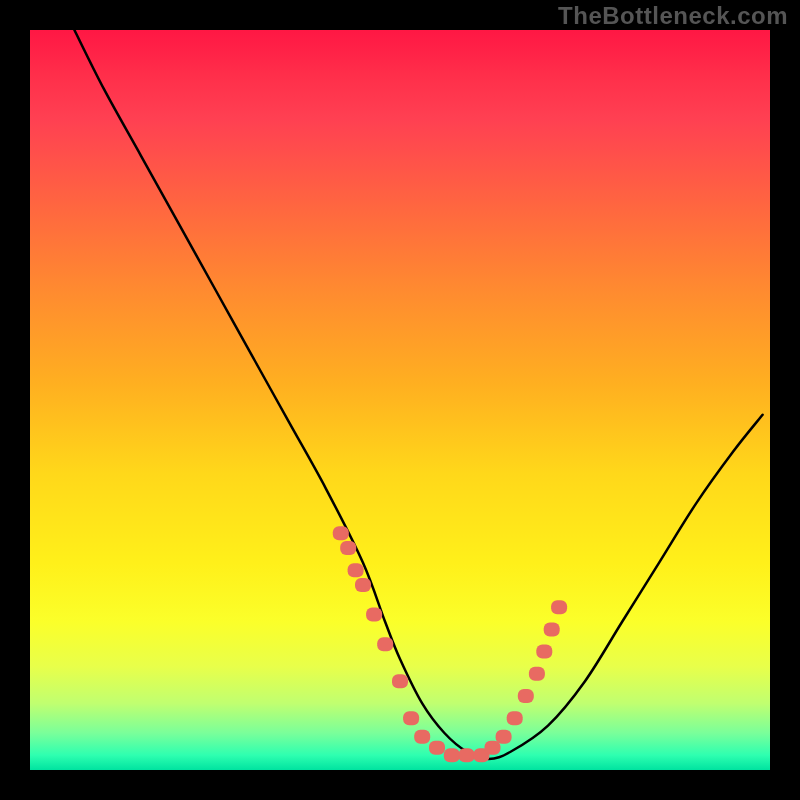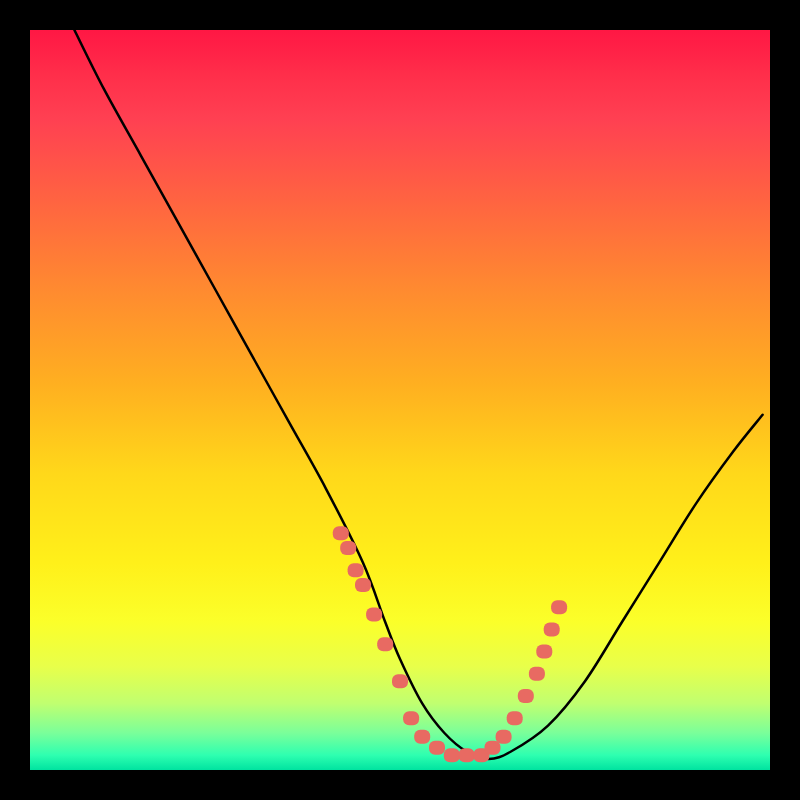--- a/index.html
+++ b/index.html
@@ -75,20 +75,21 @@
   }
   .marker {
     fill: #e86a62;
     stroke: none;
   }
 </style>
 </head>
 <body>
 
 <div class="container">
+  <div class="watermark">TheBottleneck.com</div>
 
   <div class="plot-area">
     <div class="gradient-bg"></div>
     <svg class="overlay" viewBox="0 0 740 740" preserveAspectRatio="none">
       <path id="curve-path" class="curve" d="M 44.4 0 C 49.33 9.87, 62.90 38.23, 74.00 59.20 C 85.10 80.17, 98.67 103.60, 111.00 125.80 C 123.33 148.00, 135.67 170.20, 148.00 192.40 C 160.33 214.60, 172.67 236.80, 185.00 259.00 C 197.33 281.20, 209.67 303.40, 222.00 325.60 C 234.33 347.80, 246.67 370.00, 259.00 392.20 C 271.33 414.40, 283.67 435.37, 296.00 458.80 C 308.33 482.23, 323.13 510.60, 333.00 532.80 C 342.87 555.00, 349.03 575.97, 355.20 592.00 C 361.37 608.03, 363.83 615.43, 370.00 629.00 C 376.17 642.57, 384.80 661.07, 392.20 673.40 C 399.60 685.73, 407.00 694.98, 414.40 703.00 C 421.80 711.02, 429.20 717.18, 436.60 721.50 C 444.00 725.82, 451.40 728.90, 458.80 728.90 C 466.20 728.90, 471.13 727.05, 481.00 721.50 C 490.87 715.95, 505.67 707.32, 518.00 695.60 C 530.33 683.88, 542.67 668.47, 555.00 651.20 C 567.33 633.93, 579.67 611.73, 592.00 592.00 C 604.33 572.27, 616.67 552.53, 629.00 532.80 C 641.33 513.07, 653.67 492.10, 666.00 473.60 C 678.33 455.10, 691.90 436.60, 703.00 421.80 C 714.10 407.00, 727.67 390.97, 732.60 384.80 "></path>
       <g id="markers-group">
           <rect x="302.80" y="496.20" width="16" height="14" rx="6" ry="6" class="marker"></rect>
           <rect x="310.20" y="511.00" width="16" height="14" rx="6" ry="6" class="marker"></rect>
           <rect x="317.60" y="533.20" width="16" height="14" rx="6" ry="6" class="marker"></rect>
           <rect x="325.00" y="548.00" width="16" height="14" rx="6" ry="6" class="marker"></rect>

